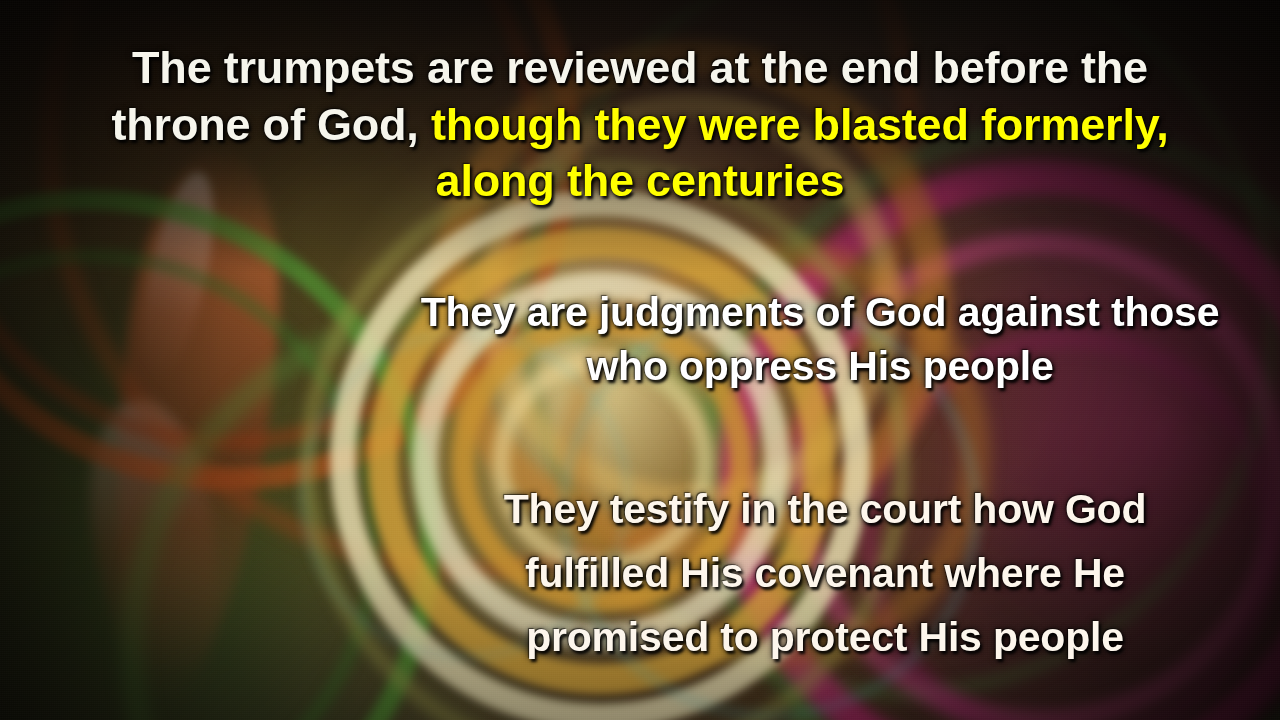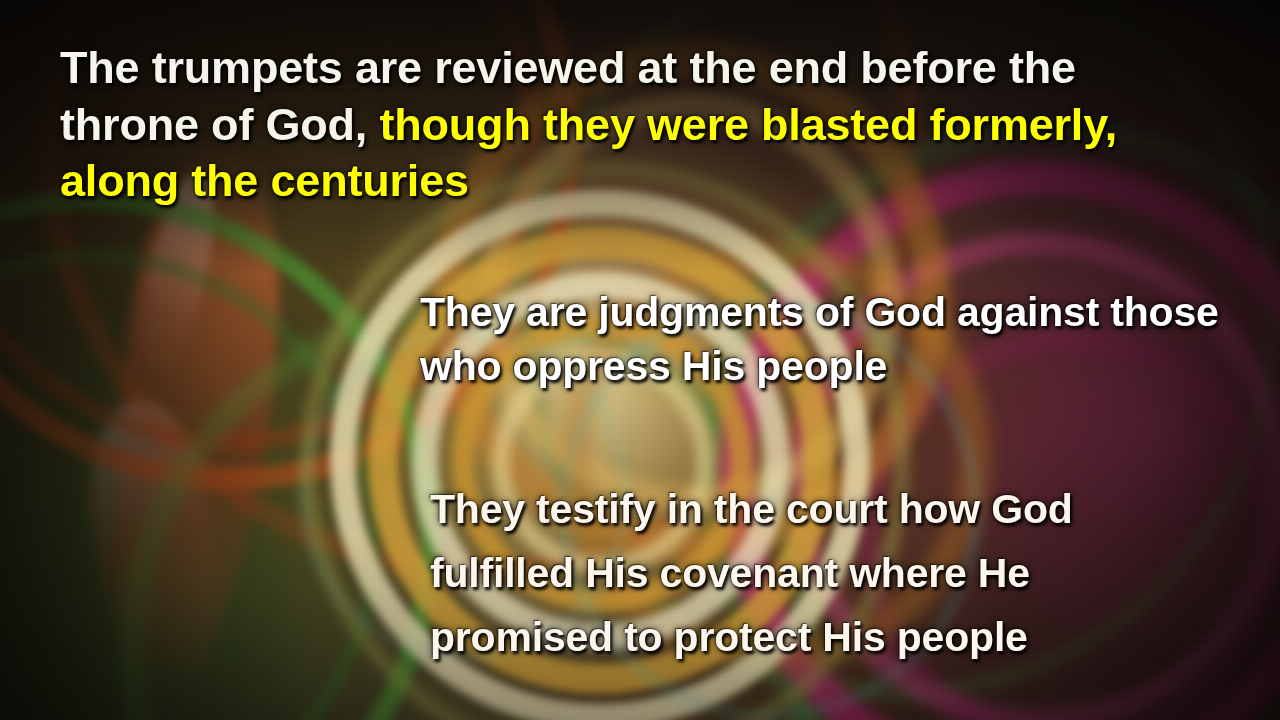--- a/index.html
+++ b/index.html
@@ -132,21 +132,21 @@
       repeating-linear-gradient(90deg, rgba(255,255,255,0.04) 0 1px, rgba(0,0,0,0.04) 1px 2px);
   }
 
   
   .txt {
     position:absolute;
     font-weight:bold;
     font-stretch:condensed;
     letter-spacing:-0.2px;
     line-height:1.04;
-    text-align:left;
+    text-align:center;
     white-space:pre-line;
     z-index:5;
   }
 
   #block-top {
     left:60px; top:40px; width:1160px;
     font-size:45px;
     color:#f6f5ec;
     line-height:1.26;
     text-shadow:

